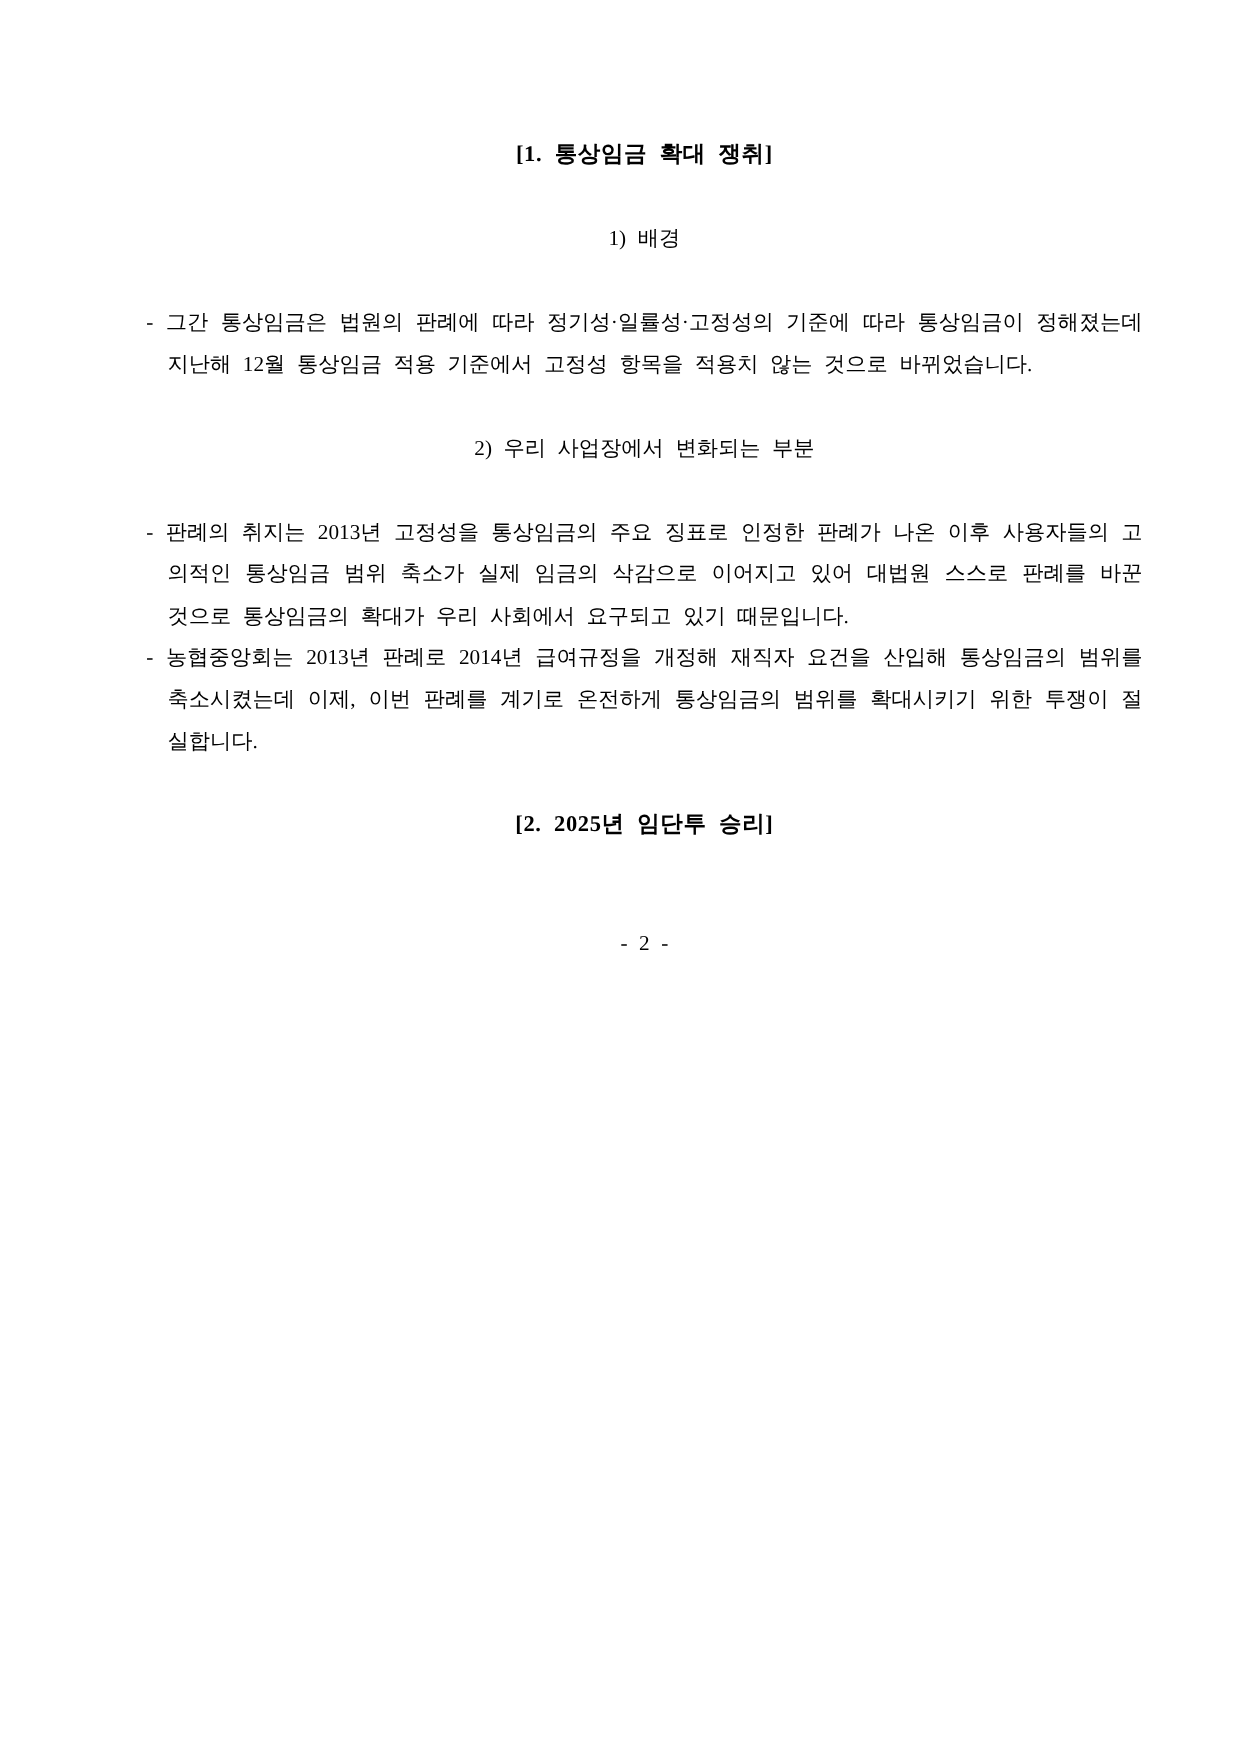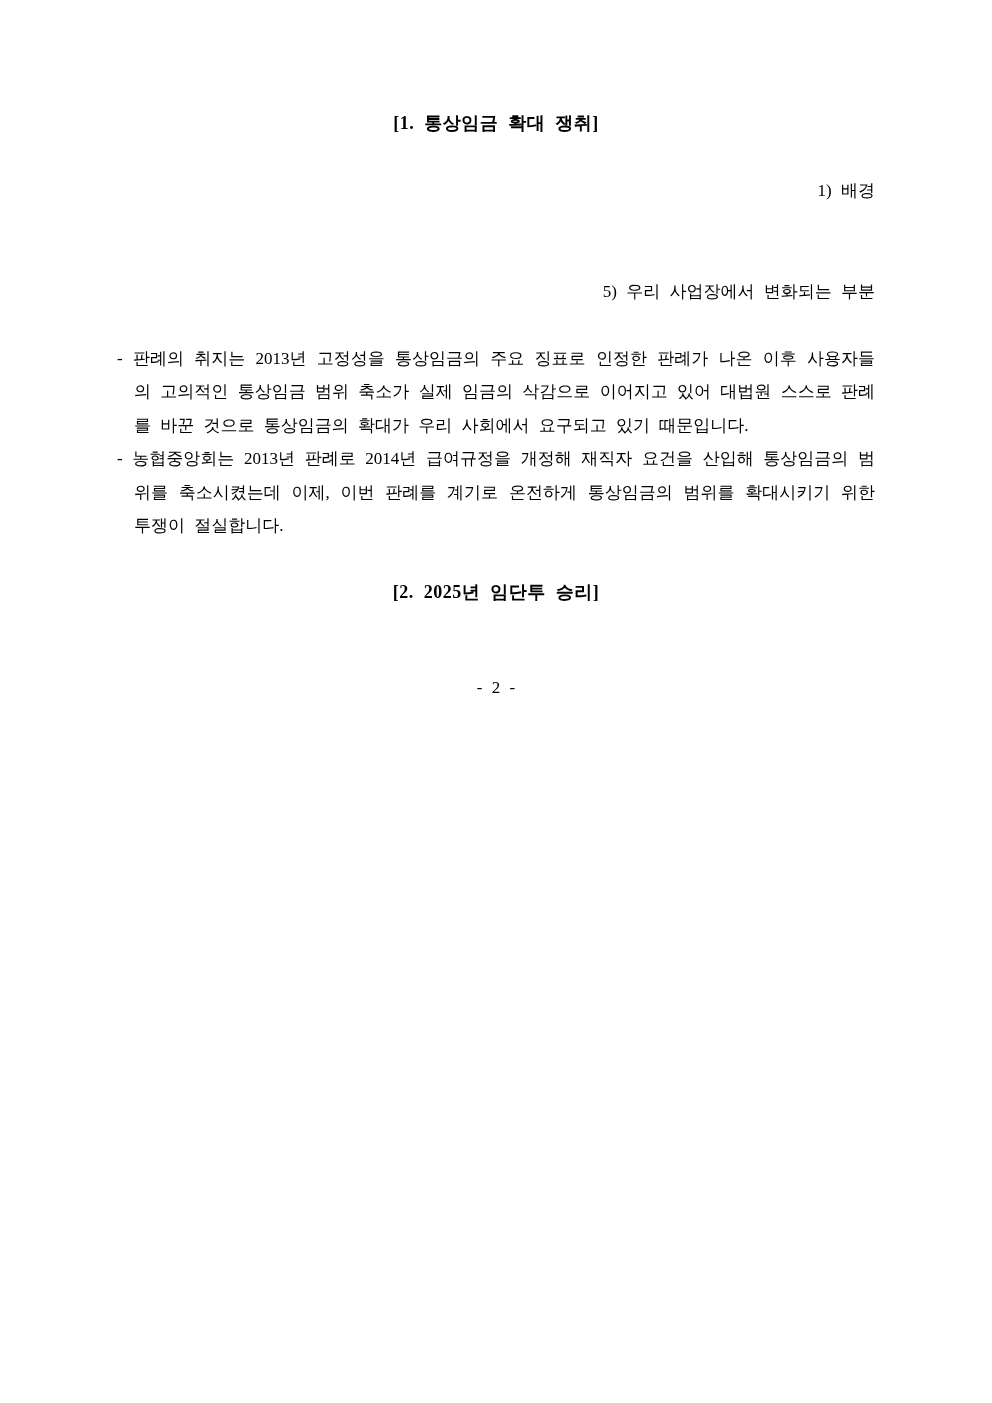--- a/index.html
+++ b/index.html
@@ -12,33 +12,33 @@
     width: 992px;
     height: 1403px;
     background: #ffffff;
     color: #000000;
     font-family: "Liberation Serif", "DejaVu Serif", serif;
     box-sizing: border-box;
     overflow: hidden;
   }
   .content {
     box-sizing: border-box;
-    padding: 107px 117px 0 117px;
+    padding: 107px 78px 0 117px;
     font-size: 17px;
     line-height: 33.5px;
     word-spacing: 5px;
   }
   .doc-title {
     text-align: center;
     font-weight: bold;
     font-size: 18px;
     letter-spacing: 0.5px;
   }
   .heading {
-    text-align: right;
+    text-align: center;
   }
   .bullet {
     text-align: justify;
     text-justify: inter-character;
     word-break: break-all;
     padding-left: 17px;
     text-indent: -17px;
   }
   .spacer {
     height: 33.5px;
@@ -57,24 +57,25 @@
   <div class="content">
 
     <div class="doc-title">[1. 통상임금 확대 쟁취]</div>
 
     <div class="spacer"></div>
 
     <div class="heading">1) 배경</div>
 
     <div class="spacer"></div>
 
+    <div class="bullet">- 그간 통상임금은 법원의 판례에 따라 정기성·일률성·고정성의 기준에 따라 통상임금이 정해졌는데 지난해 12월 통상임금 적용 기준에서 고정성 항목을 적용치 않는 것으로 바뀌었습니다.</div>
 
     <div class="spacer"></div>
 
-    <div class="heading">5) 우리 사업장에서 변화되는 부분</div>
+    <div class="heading">2) 우리 사업장에서 변화되는 부분</div>
 
     <div class="spacer"></div>
 
     <div class="bullet">- 판례의 취지는 2013년 고정성을 통상임금의 주요 징표로 인정한 판례가 나온 이후 사용자들의 고의적인 통상임금 범위 축소가 실제 임금의 삭감으로 이어지고 있어 대법원 스스로 판례를 바꾼 것으로 통상임금의 확대가 우리 사회에서 요구되고 있기 때문입니다.</div>
     <div class="bullet">- 농협중앙회는 2013년 판례로 2014년 급여규정을 개정해 재직자 요건을 산입해 통상임금의 범위를 축소시켰는데 이제, 이번 판례를 계기로 온전하게 통상임금의 범위를 확대시키기 위한 투쟁이 절실합니다.</div>
 
     <div class="spacer"></div>
 
     <div class="doc-title">[2. 2025년 임단투 승리]</div>
 

